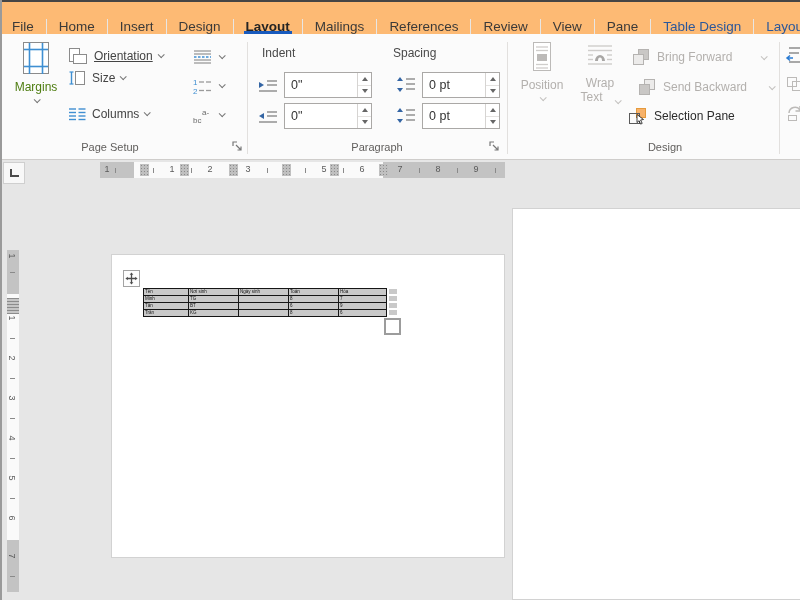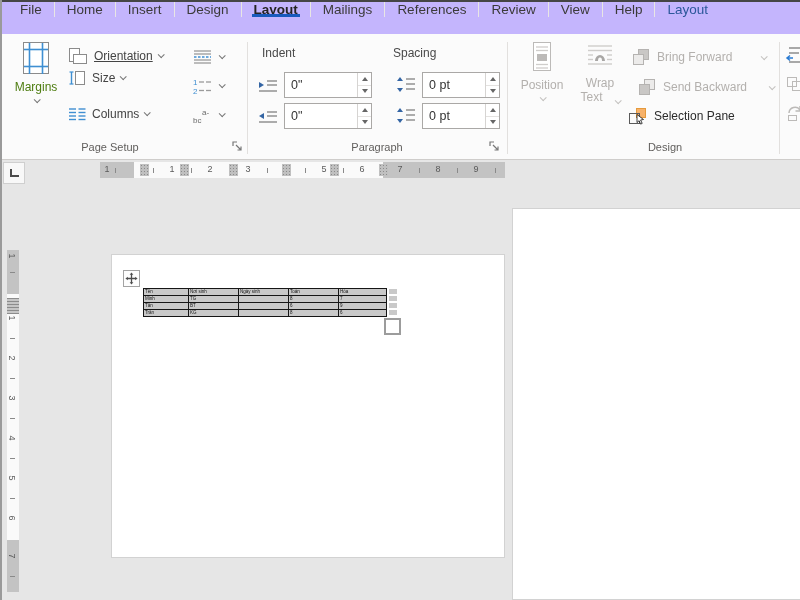--- a/index.html
+++ b/index.html
@@ -5,21 +5,21 @@
   * { margin:0; padding:0; box-sizing:border-box; }
   html,body { width:800px; height:600px; overflow:hidden; }
   body { font-family:"Liberation Sans", sans-serif; background:#e6e6e6; }
   #app { position:relative; width:800px; height:600px; background:#e6e6e6; }
 
   
   .frame-top  { position:absolute; left:0; top:0; width:800px; height:2px; background:#454545; z-index:50; }
   .frame-left { position:absolute; left:0; top:0; width:2px; height:600px; background:#9a9a9a; z-index:50; }
 
   
-  .menubar { position:absolute; left:0; top:2px; width:800px; height:32px; background:#c4b5fd; display:flex; align-items:flex-start; padding-left:8px; }
+  .menubar { position:absolute; left:0; top:2px; width:800px; height:32px; background:#fdba74; display:flex; align-items:flex-end; }
   .mtab { position:relative; display:flex; align-items:center; padding:0 12px; font-size:13.5px; color:#3b3a39; white-space:nowrap; cursor:default; }
   .mtab:not(:first-child) { border-left:1px solid #e8e6e4; }
   .mtab.active { color:#252423; font-weight:700; }
   .mtab.active::after { content:""; position:absolute; left:10px; right:10px; bottom:0; height:3px; background:#185abd; }
   .mtab.contextual { color:#2b579a; }
 
   
   .ribbon { position:absolute; left:0; top:34px; width:800px; height:126px; background:#fbfbfb; border-bottom:1px solid #cfcdcb; }
   .gsep { position:absolute; top:8px; height:112px; width:1px; background:#e2e0de; }
   .group-label { position:absolute; font-size:11px; color:#605e5c; text-align:center; bottom:6px; }
@@ -118,21 +118,24 @@
       <div class="mtab">
         <span>References</span>
       </div>
       <div class="mtab">
         <span>Review</span>
       </div>
       <div class="mtab">
         <span>View</span>
       </div>
       <div class="mtab">
-        <span>Help</span>
+        <span>Pane</span>
+      </div>
+      <div class="mtab contextual">
+        <span>Table Design</span>
       </div>
       <div class="mtab contextual">
         <span>Layout</span>
       </div>
     </div>
 
   <div class="ribbon">
 
     <div class="bigbtn" style="left:8px;">
       <svg width="32" height="34" viewBox="0 0 32 34">

